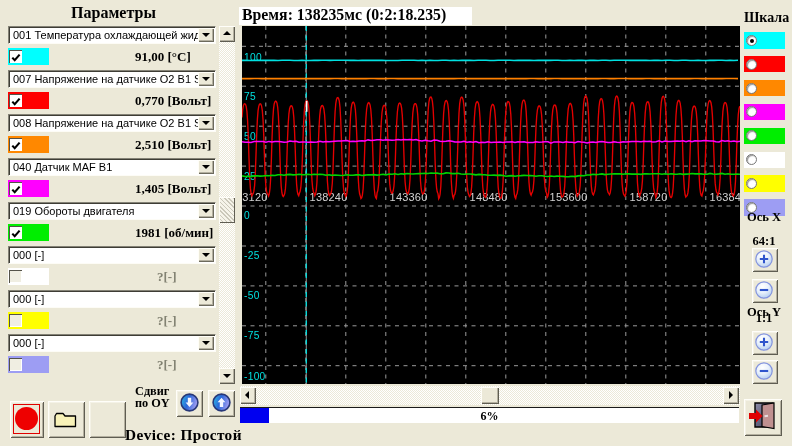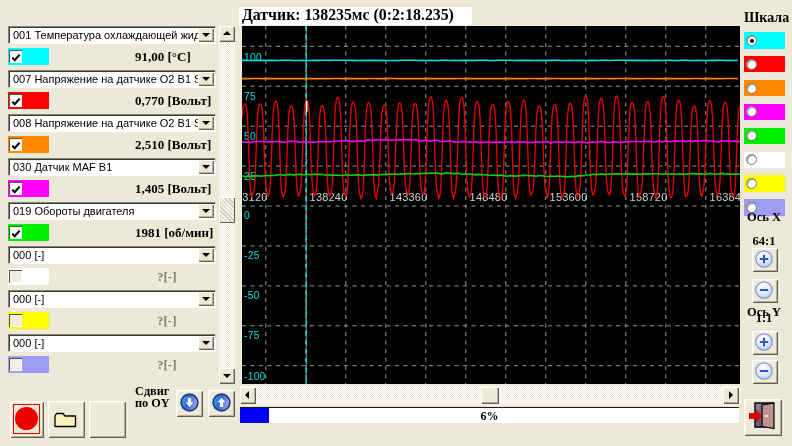--- a/index.html
+++ b/index.html
@@ -35,20 +35,21 @@
 .srow{position:absolute;left:744px;width:41px;height:16.5px}
 .radio{position:absolute;left:746px;width:11px;height:11px;border-radius:50%;background:#fff;border:1px solid #777;box-shadow:inset 1px 1px 1px #999}
 .rdot{position:absolute;left:3px;top:3px;width:4px;height:4px;border-radius:50%;background:#000}
 .pm{position:absolute;left:752px;width:26px;height:24px;padding:1px 0 0 2px}
 #exitbtn{left:744px;top:399px;width:38px;height:37px;padding:2px 0 0 4px}
 .bigbtn{position:absolute;top:401px;height:37px}
 #recin{position:absolute;left:3px;top:3px;right:4px;bottom:4px;border:1px solid #e00000}
 #reccirc{position:absolute;left:5px;top:6px;width:23px;height:23px;border-radius:50%;background:#ee0000}
 </style></head><body>
 <div id="app">
+<div id="ptitle" class="ser">Параметры</div>
 <div class="dd" style="top:26px">
       <span class="ddt">001 Температура охлаждающей жид</span>
       <span class="dbtn">
         <span class="tri-d"></span>
       </span>
     </div>
     <div class="crow" style="top:48px;background:#00ffff"></div>
     <div class="chk" style="top:50px"><svg width="12" height="12" viewBox="0 0 12 12">
         <path d="M2.3 5.6 L4.7 8.2 L9.6 2.6" stroke="#000" stroke-width="2.1" fill="none"></path>
       </svg></div>
@@ -69,21 +70,21 @@
       <span class="dbtn">
         <span class="tri-d"></span>
       </span>
     </div>
     <div class="crow" style="top:136px;background:#ff8800"></div>
     <div class="chk" style="top:138px"><svg width="12" height="12" viewBox="0 0 12 12">
         <path d="M2.3 5.6 L4.7 8.2 L9.6 2.6" stroke="#000" stroke-width="2.1" fill="none"></path>
       </svg></div>
     <div class="val" style="top:137px">2,510 [Вольт]</div>
     <div class="dd" style="top:158px">
-      <span class="ddt">030 Датчик MAF B1</span>
+      <span class="ddt">040 Датчик MAF B1</span>
       <span class="dbtn">
         <span class="tri-d"></span>
       </span>
     </div>
     <div class="crow" style="top:180px;background:#ff00ff"></div>
     <div class="chk" style="top:182px"><svg width="12" height="12" viewBox="0 0 12 12">
         <path d="M2.3 5.6 L4.7 8.2 L9.6 2.6" stroke="#000" stroke-width="2.1" fill="none"></path>
       </svg></div>
     <div class="val" style="top:181px">1,405 [Вольт]</div>
     <div class="dd" style="top:202px">
@@ -126,21 +127,21 @@
     <div class="val q" style="top:357px">?[-]</div>
 <div id="vscroll"></div>
 <div class="sbtn" style="left:219px;top:26px;width:16px;height:16px">
       <span class="tri-u" style="left:4px;top:5px"></span>
     </div>
 <div class="sbtn" style="left:219px;top:368px;width:16px;height:16px">
       <span class="tri-d" style="position:absolute;left:4px;top:6px"></span>
     </div>
 <div id="vthumb"></div>
 <div id="tstrip"></div>
-    <div id="ttext" class="ser">Датчик: 138235мс (0:2:18.235)</div>
+    <div id="ttext" class="ser">Время: 138235мс (0:2:18.235)</div>
 <svg id="chart" width="498" height="358" viewBox="0 0 498 358">
 <rect width="498" height="358" fill="#000"></rect>
 <g class="grid">
         <line x1="23.8" y1="0" x2="23.8" y2="358" class="g"></line>
         <line x1="63.8" y1="0" x2="63.8" y2="358" class="g"></line>
         <line x1="103.8" y1="0" x2="103.8" y2="358" class="g"></line>
         <line x1="143.8" y1="0" x2="143.8" y2="358" class="g"></line>
         <line x1="183.8" y1="0" x2="183.8" y2="358" class="g"></line>
         <line x1="223.8" y1="0" x2="223.8" y2="358" class="g"></line>
         <line x1="263.8" y1="0" x2="263.8" y2="358" class="g"></line>
@@ -191,20 +192,21 @@
       <span class="tri-l" style="left:5px;top:4px"></span>
     </div>
 <div class="sbtn" style="left:723px;top:387px;width:16px;height:17px">
       <span class="tri-r" style="left:6px;top:4px"></span>
     </div>
 <div class="sbtn" style="left:481px;top:387px;width:18px;height:17px;background:#ece9d8"></div>
 <div id="prog">
       <div id="pfill"></div>
       <div id="ptext" class="ser">6%</div>
     </div>
+<div class="ser" style="position:absolute;left:125px;top:426px;font-size:15.3px;letter-spacing:0.4px">Device: Простой</div>
 <div class="bigbtn btn" style="left:10px;width:34px">
       <div id="recin"></div>
       <div id="reccirc"></div>
     </div>
 <div class="bigbtn btn" style="left:48px;width:37px;padding:9px 0 0 6px"><svg width="24" height="19" viewBox="0 0 24 19">
         <path d="M1 16.5 V6 L2.5 3.5 H9 L11 6 H21.5 V16.5 Z" fill="#f8f2b8" stroke="#000" stroke-width="1.3" stroke-linejoin="round"></path>
       </svg></div>
 <div class="bigbtn btn" style="left:89px;width:37px"></div>
 <div class="ser" style="position:absolute;left:135px;top:386px;font-size:12.3px;line-height:11.5px">Сдвиг<br>по OY</div>
 <div class="btn" style="left:176px;top:390px;width:27px;height:27px;padding:3px 0 0 4px"><svg width="19" height="19" viewBox="0 0 19 19">

